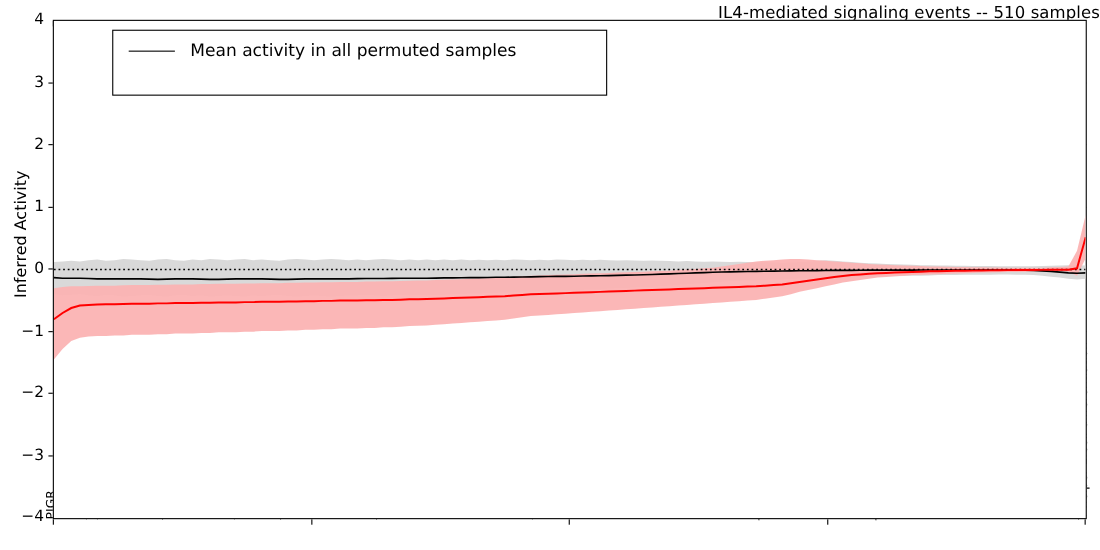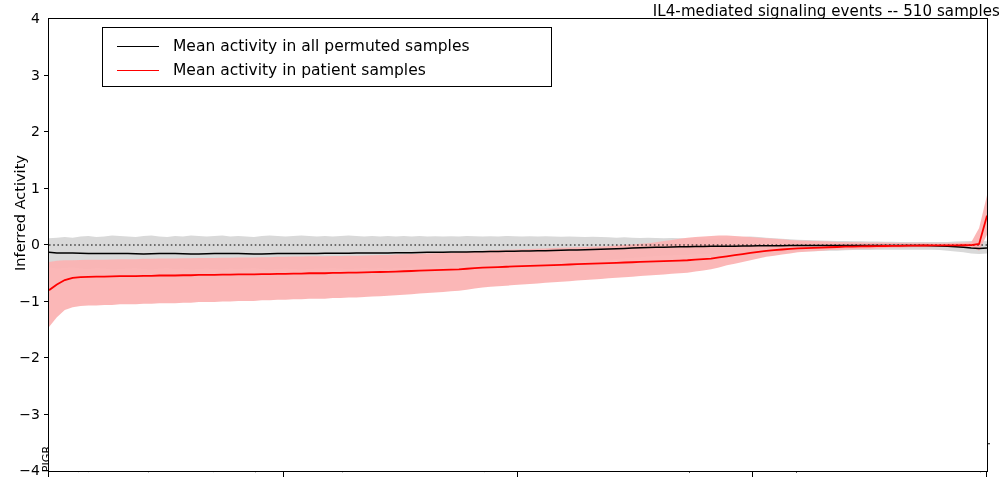--- a/index.html
+++ b/index.html
@@ -200,18 +200,14 @@
       <path id="lineK" fill="none" stroke="#000000" stroke-width="1.5" d="M0.00,233.34 L7.88,233.91 L15.76,233.91 L23.65,233.91 L31.53,234.19 L39.41,234.47 L47.29,234.47 L55.18,234.47 L63.06,234.47 L70.94,234.47 L78.82,234.47 L86.71,234.76 L94.59,235.04 L102.47,234.76 L110.35,234.47 L118.24,234.47 L126.12,234.47 L134.00,234.76 L141.88,235.04 L149.76,235.04 L157.65,234.76 L165.53,234.47 L173.41,234.47 L181.29,234.47 L189.18,234.47 L197.06,234.76 L204.94,235.04 L212.82,235.04 L220.71,234.76 L228.59,234.47 L236.47,234.47 L244.35,234.47 L252.24,234.47 L260.12,234.47 L268.00,234.47 L275.88,234.36 L283.76,234.19 L291.65,234.19 L299.53,234.19 L307.41,234.08 L315.29,233.91 L323.18,233.91 L331.06,233.91 L338.94,233.91 L346.82,233.80 L354.71,233.63 L362.59,233.63 L370.47,233.51 L378.35,233.34 L386.24,233.34 L394.12,233.23 L402.00,233.06 L409.88,233.06 L417.76,232.95 L425.65,232.78 L433.53,232.67 L441.41,232.50 L449.29,232.38 L457.18,232.22 L465.06,232.22 L472.94,232.10 L480.82,231.93 L488.71,231.82 L496.59,231.65 L504.47,231.54 L512.35,231.37 L520.24,231.08 L528.12,230.97 L536.00,230.80 L543.88,230.52 L551.76,230.24 L559.65,229.95 L567.53,229.67 L575.41,229.39 L583.29,229.11 L591.18,228.82 L599.06,228.54 L606.94,228.26 L614.82,228.15 L622.71,227.98 L630.59,227.81 L638.47,227.69 L646.35,227.58 L654.24,227.47 L662.12,227.36 L670.00,227.24 L677.88,227.13 L685.76,227.13 L693.65,227.02 L701.53,226.90 L709.41,226.85 L717.29,226.79 L725.18,226.73 L733.06,226.68 L740.94,226.62 L748.82,226.56 L756.71,226.56 L764.59,226.51 L772.47,226.51 L780.35,226.51 L788.24,226.45 L796.12,226.45 L804.00,226.45 L811.88,226.45 L819.76,226.45 L827.65,226.45 L835.53,226.45 L843.41,226.45 L851.29,226.45 L859.18,226.45 L867.06,226.51 L874.94,226.56 L882.82,226.68 L890.71,226.90 L898.59,227.24 L906.47,227.69 L914.35,228.37 L922.24,229.11 L930.12,229.39 L938.00,229.11"></path>
       <path id="lineR" fill="none" stroke="#ff0000" stroke-width="1.8" d="M0.00,271.20 L7.88,265.55 L15.76,261.03 L23.65,258.77 L31.53,258.20 L39.41,257.92 L47.29,257.64 L55.18,257.64 L63.06,257.36 L70.94,257.07 L78.82,257.07 L86.71,257.07 L94.59,256.79 L102.47,256.79 L110.35,256.51 L118.24,256.51 L126.12,256.51 L134.00,256.23 L141.88,256.23 L149.76,255.95 L157.65,255.95 L165.53,255.95 L173.41,255.66 L181.29,255.66 L189.18,255.38 L197.06,255.38 L204.94,255.38 L212.82,255.10 L220.71,255.10 L228.59,254.81 L236.47,254.81 L244.35,254.53 L252.24,254.53 L260.12,254.25 L268.00,254.25 L275.88,254.25 L283.76,253.97 L291.65,253.97 L299.53,253.69 L307.41,253.69 L315.29,253.40 L323.18,253.12 L331.06,253.01 L338.94,252.84 L346.82,252.55 L354.71,252.27 L362.59,251.99 L370.47,251.71 L378.35,251.43 L386.24,251.14 L394.12,250.86 L402.00,250.58 L409.88,250.30 L417.76,249.73 L425.65,249.17 L433.53,248.60 L441.41,248.32 L449.29,248.03 L457.18,247.75 L465.06,247.47 L472.94,247.19 L480.82,246.91 L488.71,246.62 L496.59,246.34 L504.47,246.06 L512.35,245.78 L520.24,245.49 L528.12,245.21 L536.00,244.93 L543.88,244.65 L551.76,244.36 L559.65,244.08 L567.53,243.80 L575.41,243.52 L583.29,243.23 L591.18,242.95 L599.06,242.67 L606.94,242.38 L614.82,242.10 L622.71,241.82 L630.59,241.54 L638.47,241.25 L646.35,240.69 L654.24,240.13 L662.12,239.56 L670.00,238.43 L677.88,237.30 L685.76,236.17 L693.65,235.04 L701.53,233.91 L709.41,232.78 L717.29,231.93 L725.18,231.08 L733.06,230.52 L740.94,229.95 L748.82,229.39 L756.71,229.11 L764.59,228.82 L772.47,228.54 L780.35,228.26 L788.24,227.98 L796.12,227.69 L804.00,227.58 L811.88,227.41 L819.76,227.24 L827.65,227.13 L835.53,227.02 L843.41,226.90 L851.29,226.79 L859.18,226.68 L867.06,226.56 L874.94,226.51 L882.82,226.45 L890.71,226.40 L898.59,226.34 L906.47,226.28 L914.35,226.23 L922.24,226.17 L930.12,224.87 L938.00,196.62"></path>
     </svg>
   </div>
 
   <div id="legend">
     <div class="lgrow">
       <span class="lgline"></span>
       <span class="lgtxt">Mean activity in all permuted samples</span>
     </div>
-    <div class="lgrow">
-      <span class="lgline red"></span>
-      <span class="lgtxt">Mean activity in patient samples</span>
-    </div>
   </div>
 </div>
 
 </body></html>

